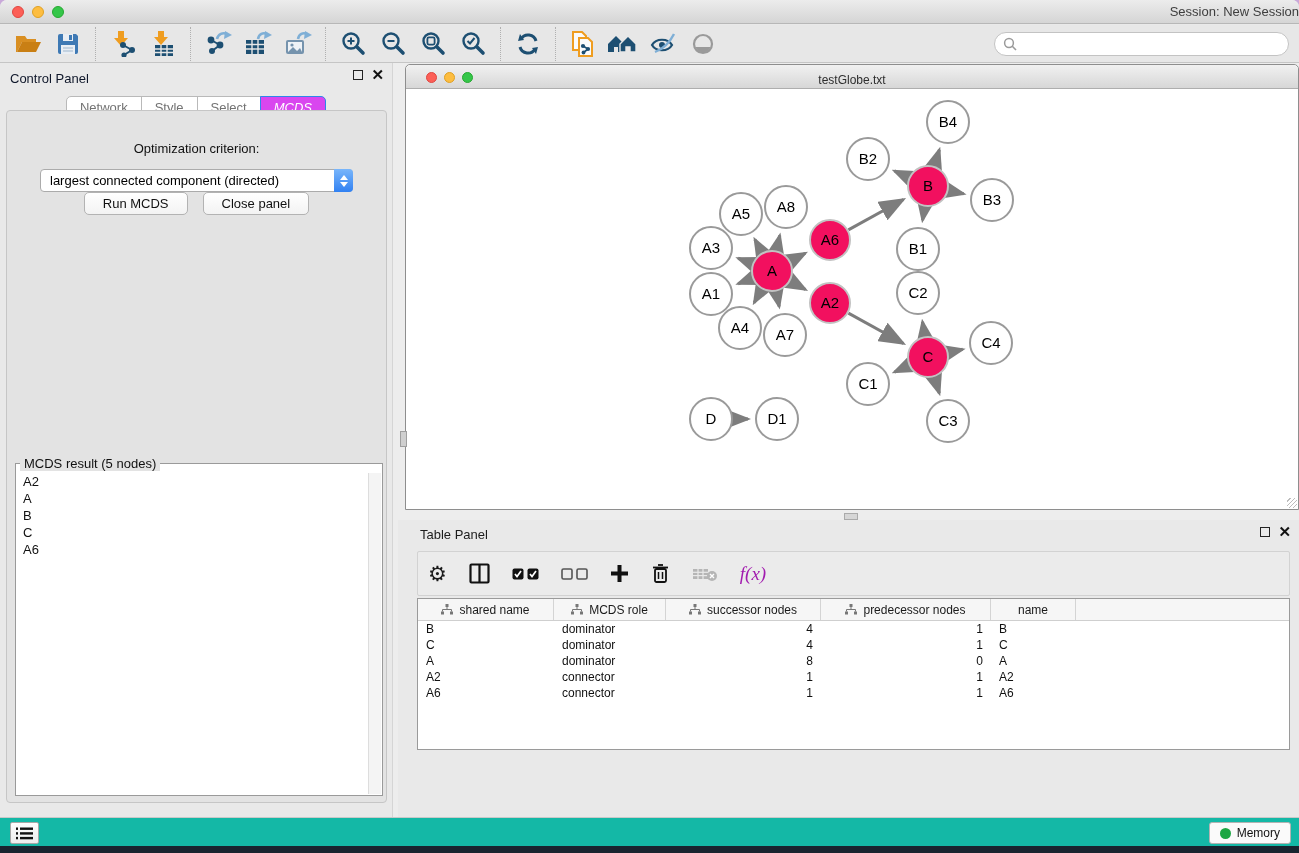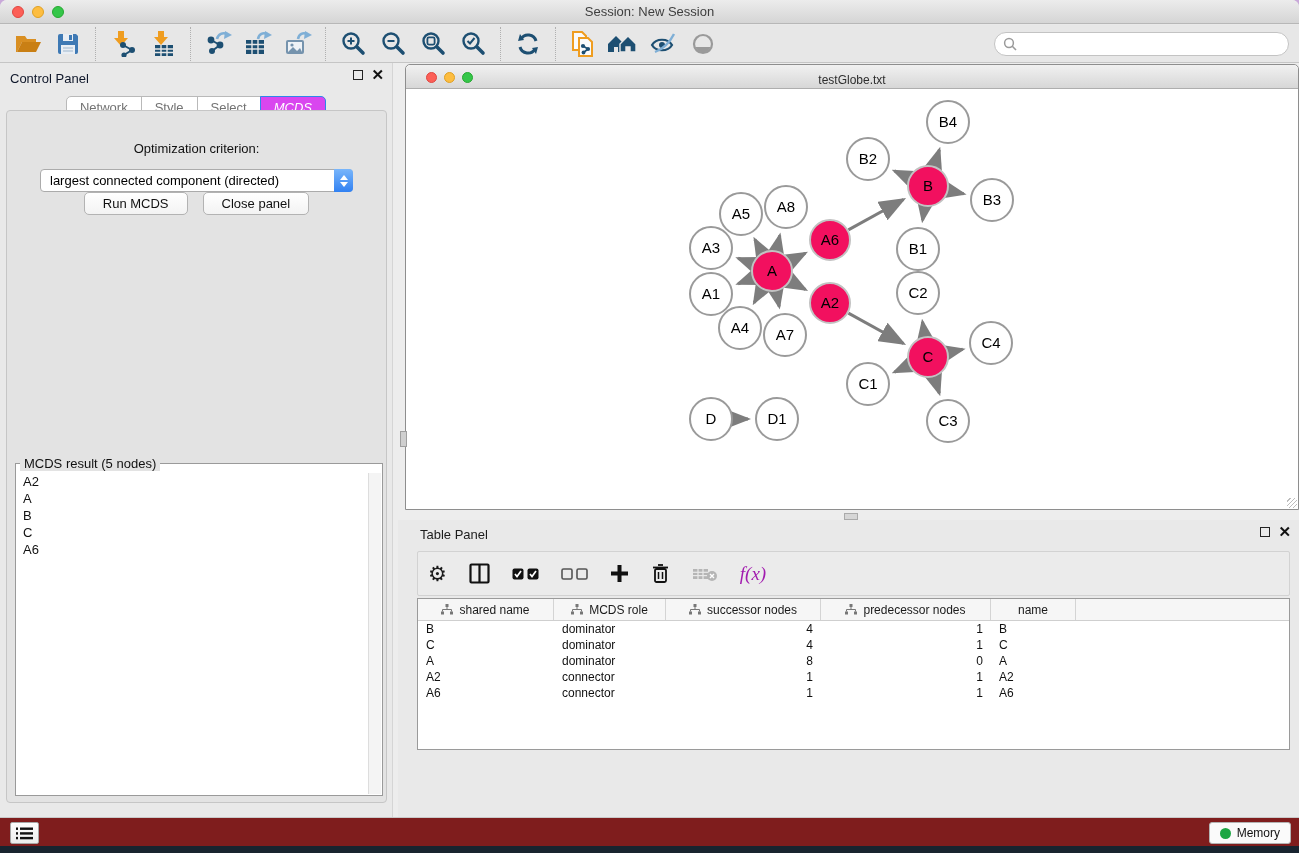--- a/index.html
+++ b/index.html
@@ -18,21 +18,21 @@
     position:absolute; left:0; top:0; right:0; height:24px;
     background:linear-gradient(#ececec,#d5d5d5);
     border-bottom:1px solid #b7b7b7;
   }
   .lights { position:absolute; left:12px; top:6px; display:flex; gap:8px; }
   .light { width:12px; height:12px; border-radius:50%; }
   .light.red   { background:#fc5f57; border:1px solid #e04640; }
   .light.yellow{ background:#fdbd40; border:1px solid #dfa023; }
   .light.green { background:#35c649; border:1px solid #26a831; }
   .titlebar .title {
-    position:absolute; left:0; right:0; top:4px; text-align:center;
+    position:absolute; left:0; right:0; top:4px; text-align:right;
     font-size:13px; color:#3e3e3e;
   }
   
   .toolbar {
     position:absolute; left:0; top:25px; right:0; height:38px;
     background:#e7e7e7; border-bottom:1px solid #c5c5c5;
     display:flex; align-items:center; padding:0 8px;
   }
   .tbtn { width:40px; height:34px; display:flex; align-items:center; justify-content:center; }
   .sep { width:0; height:34px; border-left:1px dotted #b0b0b0; margin:0 7px; }
@@ -125,21 +125,21 @@
     position:absolute; left:19px; right:9px; top:78px; height:152px;
     background:#fff; border:1px solid #9a9a9a; overflow:hidden; font-size:12px;
   }
   .thead { display:flex; height:22px; background:#f6f6f6; border-bottom:1px solid #cfcfcf; }
   .th { display:flex; align-items:center; justify-content:center; gap:6px; border-right:1px solid #d4d4d4; color:#1a1a1a; }
   .trow { display:flex; height:16px; align-items:center; }
   .td { padding:0 8px; color:#111; white-space:nowrap; overflow:hidden; }
   .td.num { text-align:right; }
   .tp-tabs { position:absolute; left:0; right:0; top:272px; display:flex; justify-content:center; }
   
-  .statusbar { position:absolute; left:0; top:817px; right:0; height:29px; background:#7f1d1d; border-top:1px solid #c9c9c9; }
+  .statusbar { position:absolute; left:0; top:817px; right:0; height:29px; background:#14b8a6; border-top:1px solid #c9c9c9; }
   .list-btn {
     position:absolute; left:10px; top:4px; width:29px; height:22px;
     background:linear-gradient(#fdfdfd,#ededed); border:1px solid #a8a8a8; border-radius:2px;
     display:flex; align-items:center; justify-content:center;
   }
   .memory-btn {
     position:absolute; right:8px; top:4px; height:22px; padding:0 10px;
     background:#fafafa; border:1px solid #b3b3b3; border-radius:3px;
     display:flex; align-items:center; gap:6px; font-size:12px; color:#111;
   }

